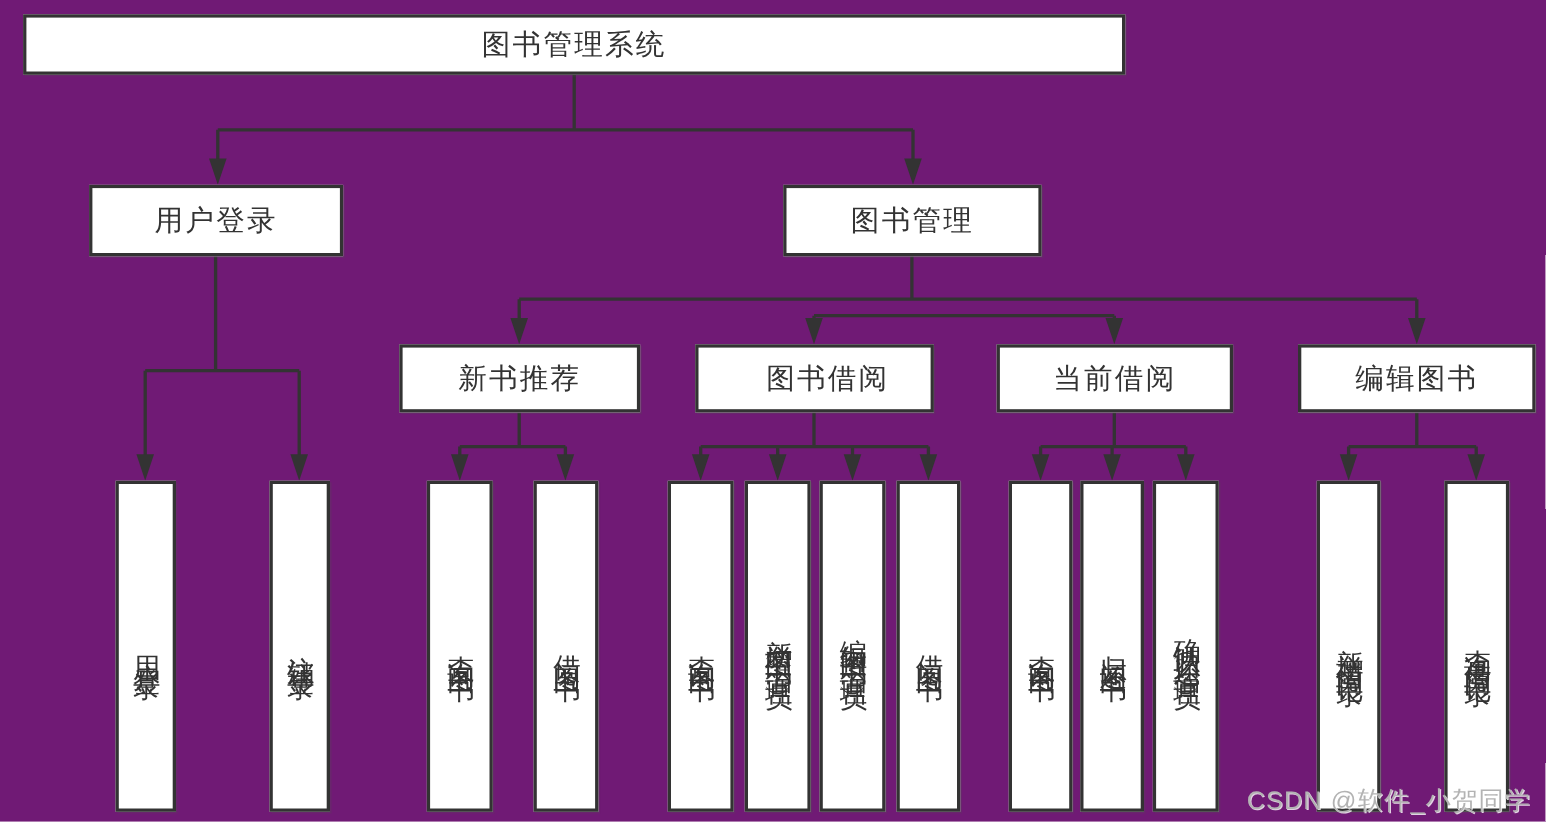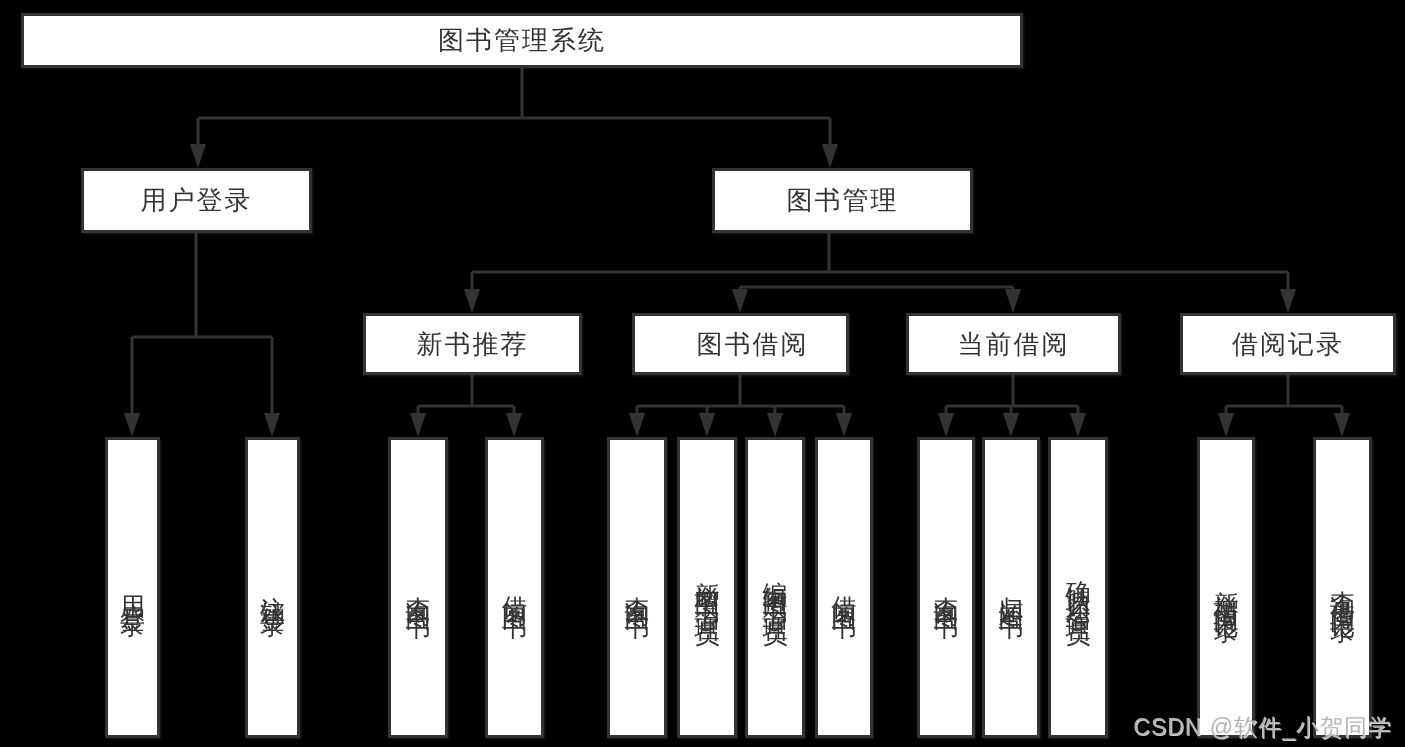--- a/index.html
+++ b/index.html
@@ -1,17 +1,17 @@
 <!DOCTYPE html>
 <html><head>
 <meta charset="utf-8">
 <style>
   html,body{margin:0;padding:0;background:#ffffff;}
   .canvas{
-    position:relative;width:1405px;height:747px;background:#000000;
+    position:relative;width:1405px;height:747px;background:#701a75;
     font-family:"Liberation Sans","DejaVu Sans",sans-serif;overflow:hidden;
   }
   svg.wires{position:absolute;left:0;top:0;width:1405px;height:747px;}
   .wires path{stroke:#333333;stroke-width:3;fill:none;}
   .wires polygon{fill:#333333;stroke:none;}
   .box{
     position:absolute;box-sizing:border-box;border:3px solid #333333;background:#ffffff;
     display:flex;align-items:center;justify-content:center;color:#333333;
     box-shadow:1.5px 1.5px 0 rgba(80,80,80,0.22);
   }
@@ -80,35 +80,35 @@
     </g>
   </svg>
 
   <div class="box h" style="left:21px;top:13px;width:1002px;height:55px;">
     <span class="label">图书管理系统</span>
   </div>
 
   <div class="box h" style="left:81px;top:168px;width:231px;height:65px;">
     <span class="label">用户登录</span>
   </div>
-  <div class="box h" style="left:712px;top:168px;width:261px;height:65px;">
+  <div class="box h" style="left:712px;top:168px;width:235px;height:65px;">
     <span class="label">图书管理</span>
   </div>
 
   <div class="box h" style="left:363px;top:313px;width:219px;height:62px;text-align:center;">
     <span class="label">新书推荐</span>
   </div>
   <div class="box h" style="left:632px;top:313px;width:217px;height:62px;padding-left:24px;">
     <span class="label">图书借阅</span>
   </div>
   <div class="box h" style="left:906px;top:313px;width:215px;height:62px;font-family:Liberation Serif, serif;">
     <span class="label">当前借阅</span>
   </div>
   <div class="box h" style="left:1180px;top:313px;width:216px;height:62px;">
-    <span class="label">借阅记录</span>
+    <span class="label">编辑图书</span>
   </div>
 
   <div class="box v" style="left:105px;top:437px;width:55px;height:301px;">
     <span class="label">用户登录</span>
   </div>
   <div class="box v" style="left:245px;top:437px;width:55px;height:301px;">
     <span class="label">注销登录</span>
   </div>
 
   <div class="box v" style="left:388px;top:437px;width:60px;height:301px;">

